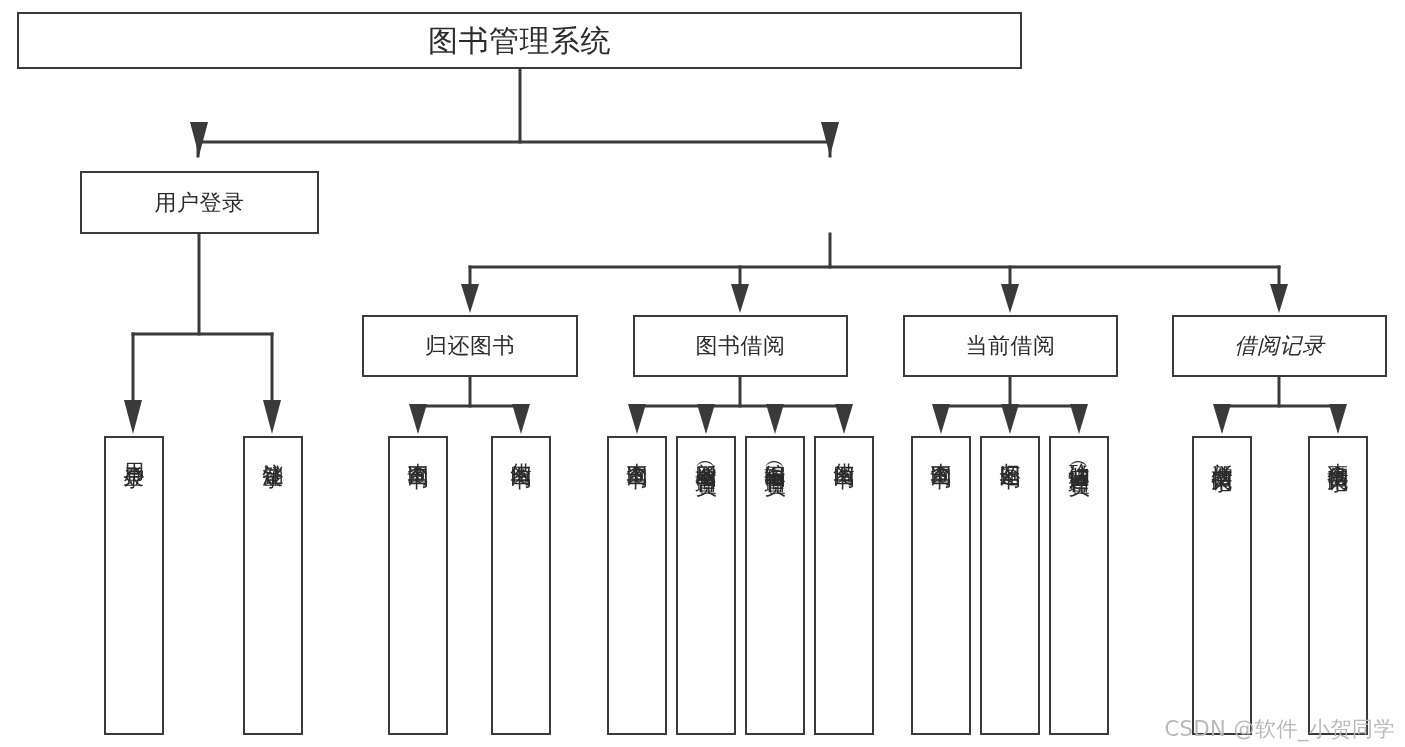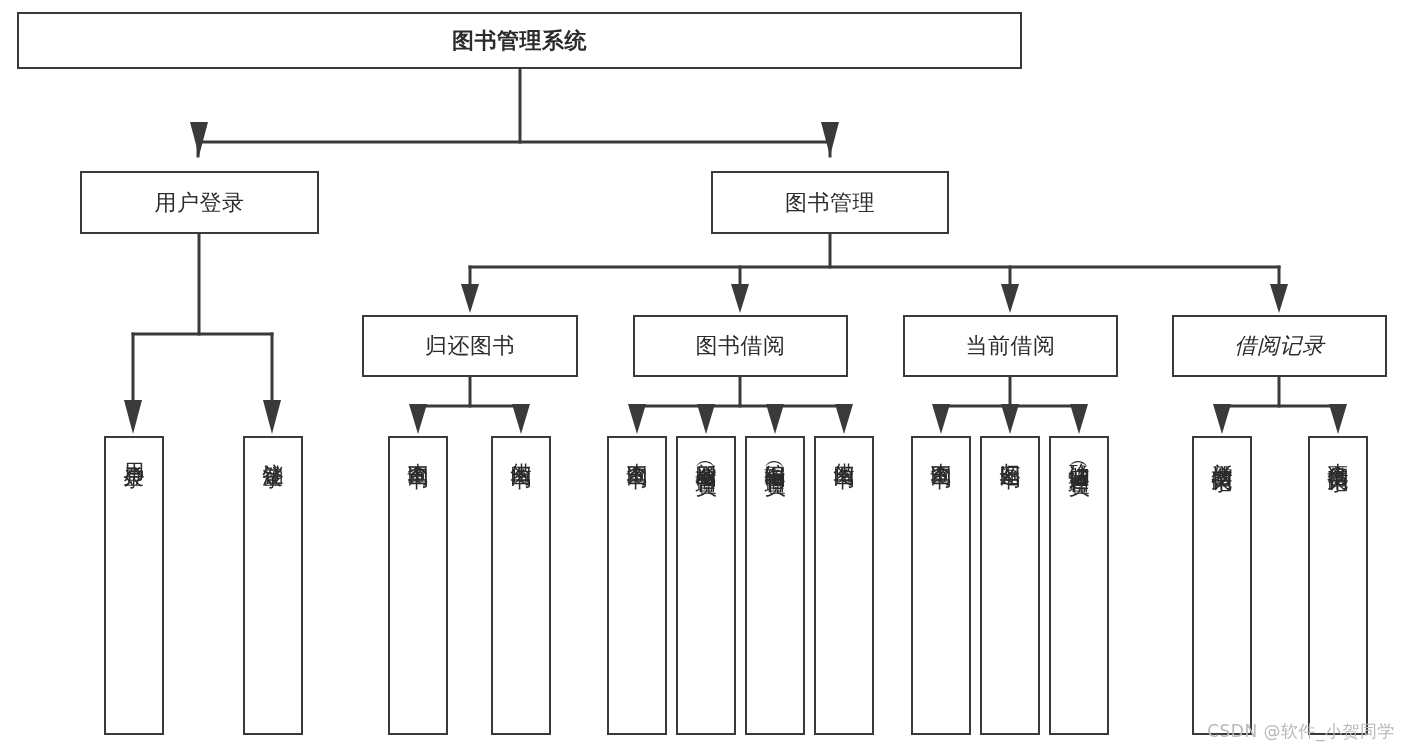--- a/index.html
+++ b/index.html
@@ -34,40 +34,40 @@
     display:block;
     text-align:center;
     line-height:1.18;
     white-space:nowrap;
   }
   
   .node.horiz .label{
     font-size:22px;
     letter-spacing:0.5px;
   }
-  .node.root .label{font-size:22px;font-weight:bold;}
+  .node.root .label{font-size:30px;}
   
   .node.vert{
     align-items:flex-start;
     justify-content:center;
     padding-top:8px;
   }
   .node.vert .label{
     writing-mode:vertical-rl;
     text-orientation:upright;
     font-size:21px;
     line-height:1.05;
     letter-spacing:2px;
     white-space:nowrap;
   }
   #watermark{
     position:absolute;
     right:10px;
     bottom:4px;
-    font-size:17px;
+    font-size:21px;
     color:#b9b9b9;
     letter-spacing:0.5px;
     user-select:none;
     white-space:nowrap;
   }
 </style>
 </head>
 <body>
 
 <div id="diagram-root">
@@ -152,23 +152,20 @@
   </svg>
 
   <div class="node horiz root" style="left:17px;top:12px;width:1005px;height:57px;">
     <span class="label">图书管理系统</span>
   </div>
 
   <div class="node horiz" style="left:80px;top:171px;width:239px;height:63px;">
     <span class="label">用户登录</span>
   </div>
 
-  <div class="node horiz" style="left:711px;top:171px;width:238px;height:63px;">
-    <span class="label">图书管理</span>
-  </div>
 
   <div class="node horiz" style="left:362px;top:315px;width:216px;height:62px;">
     <span class="label">归还图书</span>
   </div>
 
   <div class="node horiz" style="left:633px;top:315px;width:215px;height:62px;">
     <span class="label">图书借阅</span>
   </div>
 
   <div class="node horiz" style="left:903px;top:315px;width:215px;height:62px;">

